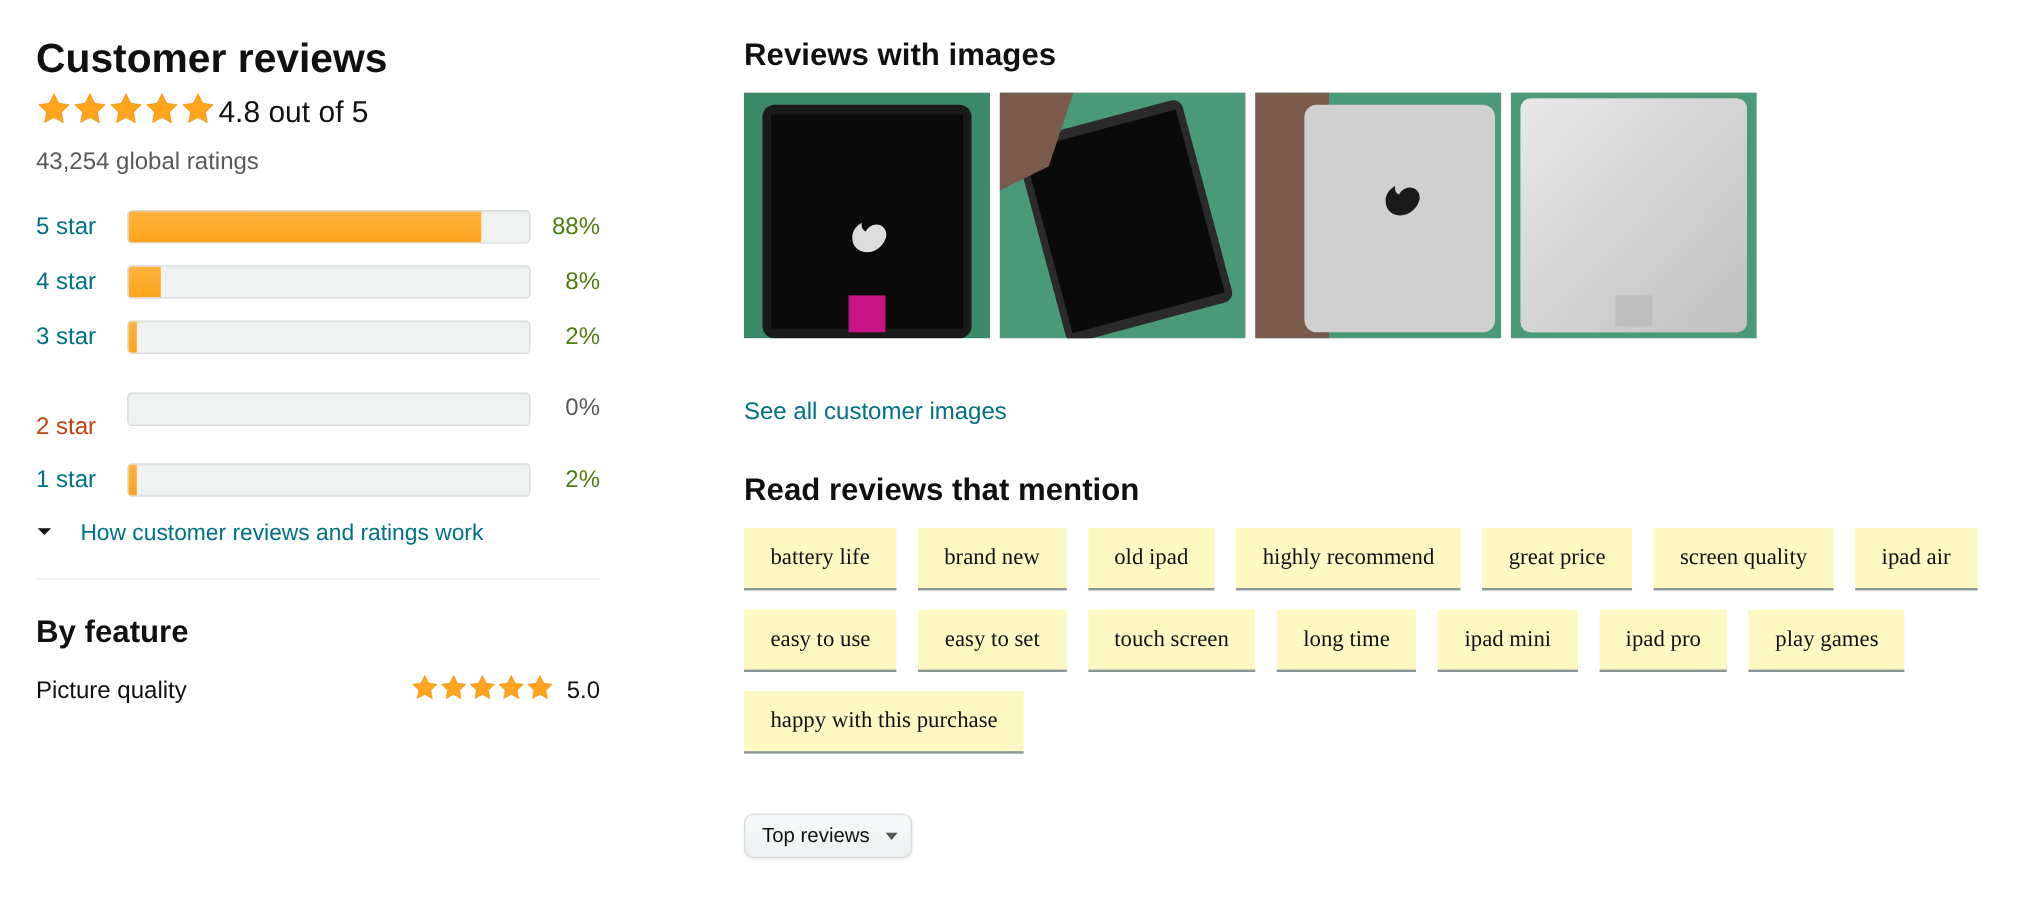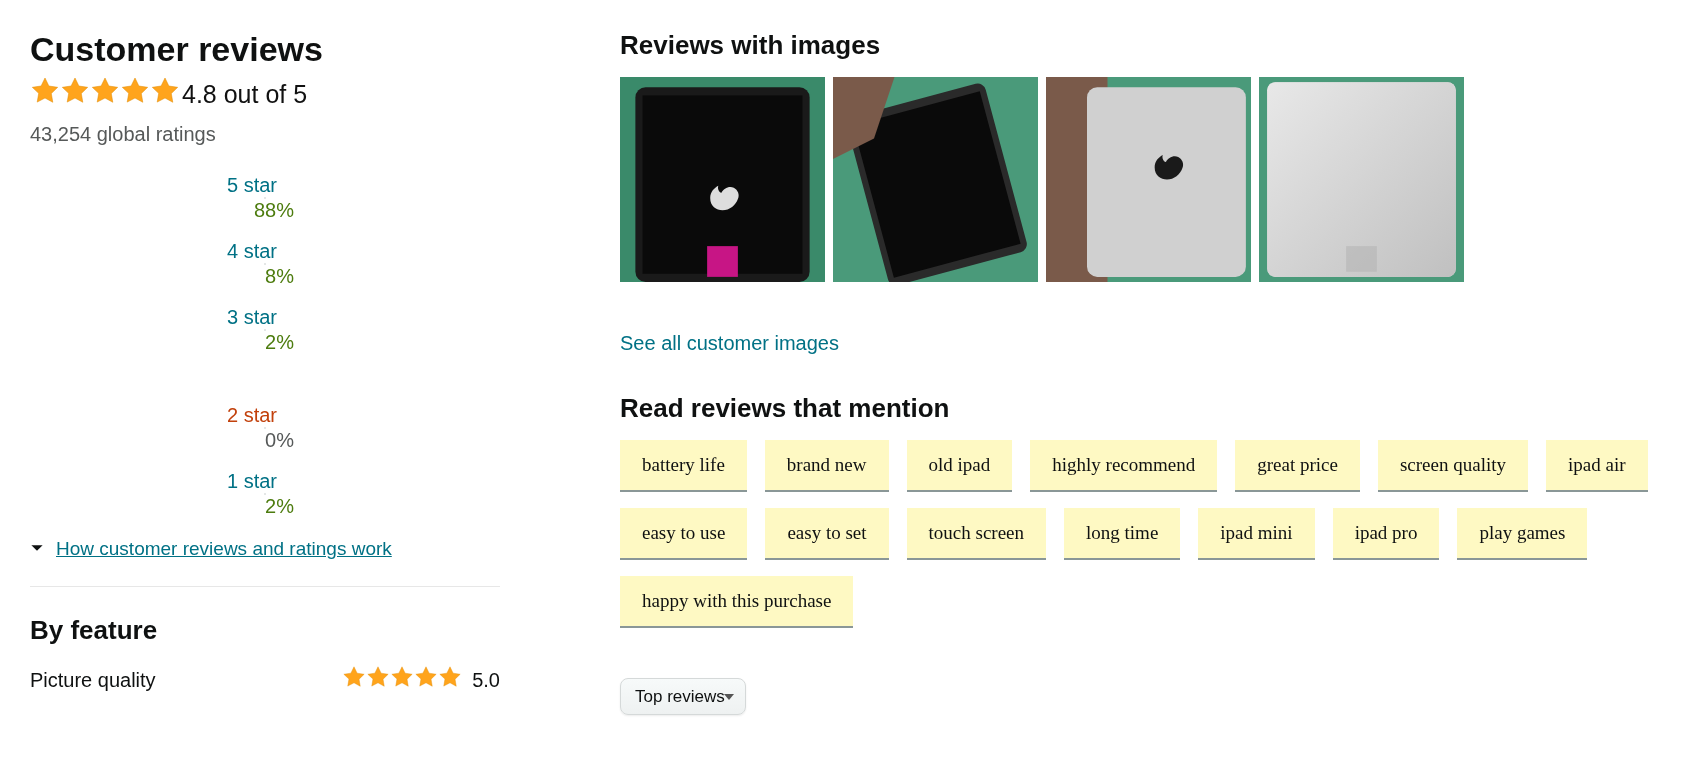--- a/index.html
+++ b/index.html
@@ -19,21 +19,20 @@
   .rating-row { display: flex; align-items: center; gap: 2px; margin-bottom: 12px; }
   .stars-large svg { width: 150px; height: 30px; }
   .rating-text { font-size: 25px; color: #111; }
   .global-ratings { font-size: 20px; color: #565959; margin-bottom: 28px; }
 
   .histogram { margin-bottom: 20px; }
   .hist-row {
     display: flex; align-items: center;
     margin-bottom: 18px;
     cursor: pointer;
-    flex-direction: column;
   }
   .hist-label { width: 76px; font-size: 20px; }
   .hist-label.link { color: #007185; }
   .hist-label.disabled { color: #c2410c; cursor: default; margin-top: 32px; }
   .hist-bar {
     flex: 1; height: 28px;
     background: #F0F2F2;
     border: 1px solid #d5d9d9;
     border-radius: 4px;
     overflow: hidden;
@@ -42,24 +41,23 @@
   .hist-fill {
     height: 100%;
     background: linear-gradient(#FFB23F,#FFA41C);
     border-radius: 3px 0 0 3px;
   }
   .hist-pct { width: 58px; text-align: right; font-size: 20px; }
   .hist-pct.link { color: #4d7c0f; }
   .hist-pct.disabled { color: #565959; }
 
   .how-link {
-    display: flex; align-items: center; gap: 12px;
+    display: flex; align-items: center; gap: 23px;
     color: #007185; font-size: 19px; cursor: pointer;
     margin-bottom: 26px;
-    text-decoration: underline;
   }
   .how-link svg { width: 14px; height: 14px; fill: #0F1111; }
 
   .hr { border: none; border-top: 1px solid #e7e7e7; margin-bottom: 28px; }
 
   .by-feature-title { font-size: 26px; font-weight: 700; margin-bottom: 20px; }
   .feature-row {
     display: flex; align-items: center; justify-content: space-between;
     margin-bottom: 14px;
   }
@@ -90,21 +88,21 @@
     font-size: 19px;
     color: #0F1111;
     cursor: pointer;
     font-family: Liberation Serif, serif;
   }
 
   .sort-select {
     border: 1px solid #d5d9d9;
     border-radius: 8px;
     background: linear-gradient(#f7fafa,#eef1f1);
-    padding: 8px 20px 8px 14px;
+    padding: 8px 34px 8px 14px;
     font-size: 17px;
     color: #0F1111;
     cursor: pointer;
     appearance: none;
     position: relative;
     box-shadow: 0 1px 2px rgba(0,0,0,0.08);
   }
   .select-wrap { position: relative; display: inline-block; }
   .select-wrap::after {
     content: "";

